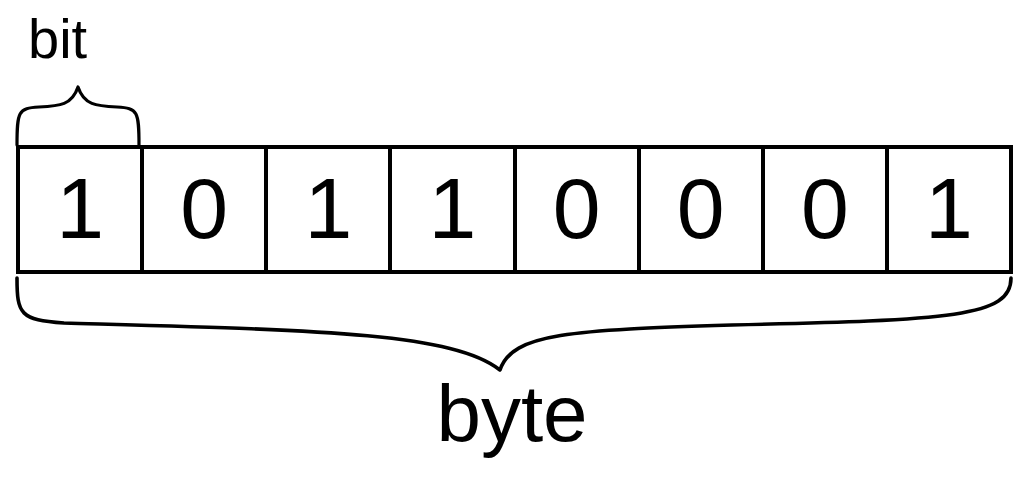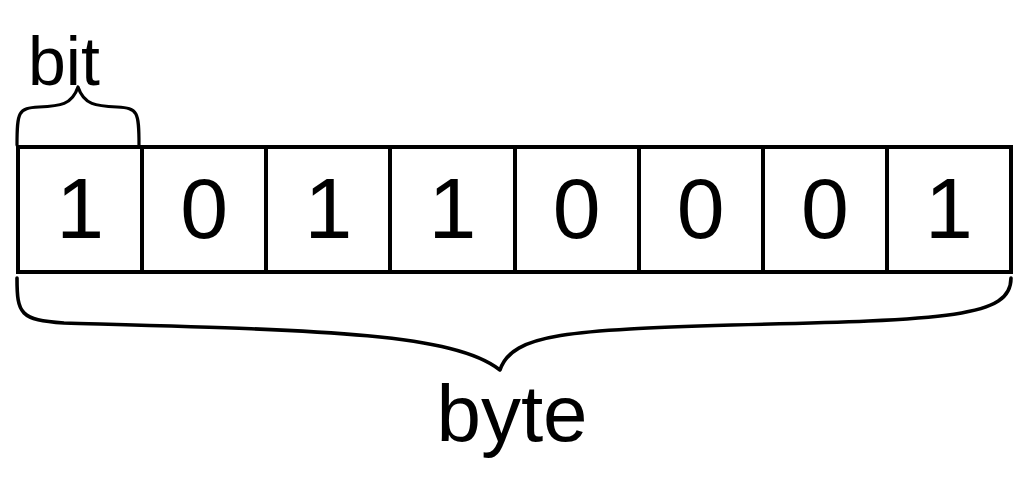--- a/index.html
+++ b/index.html
@@ -28,22 +28,22 @@
   .label {
     position: absolute;
     font-family: "Liberation Sans", sans-serif;
     font-weight: 400;
     color: #000000;
     white-space: nowrap;
     line-height: 1;
   }
   #bit-label {
     left: 28px;
-    top: 27px;
-    font-size: 68px;
+    top: 11px;
+    font-size: 56px;
   }
   #byte-label {
     left: 0;
     top: 374px;
     width: 1028px;
     text-align: center;
     font-size: 80px;
     transform: translateX(-2px);
   }
 

